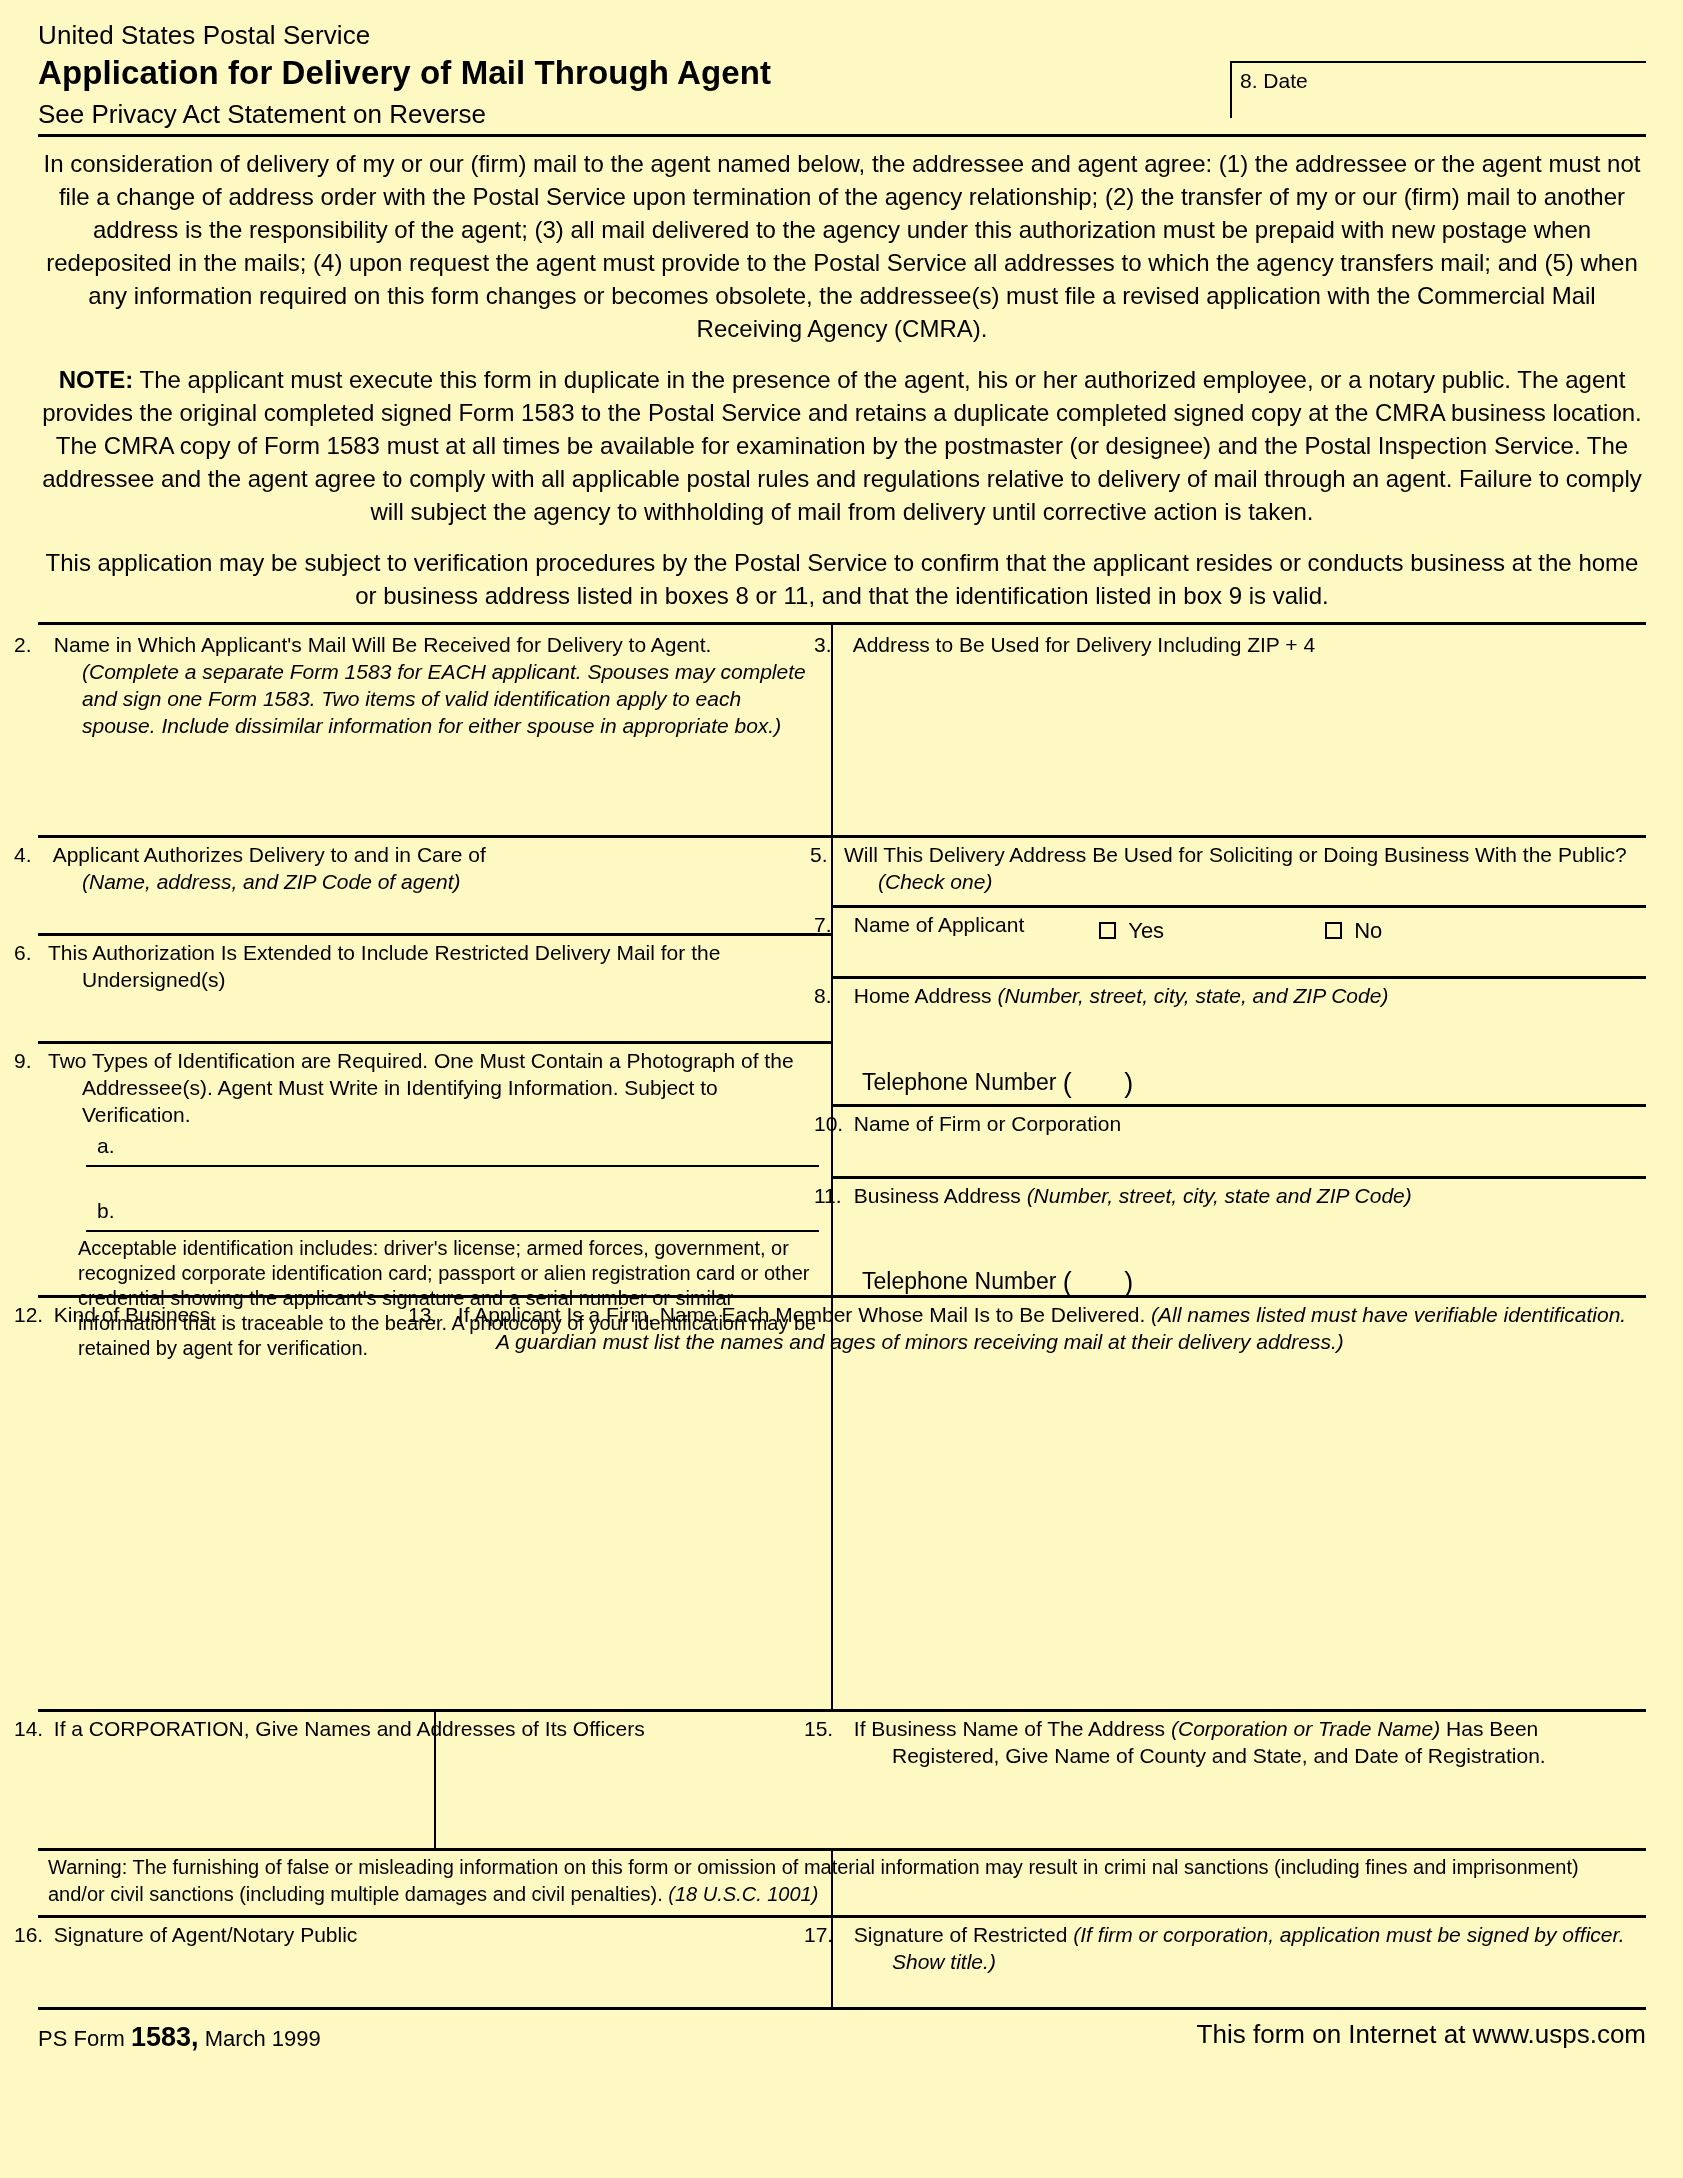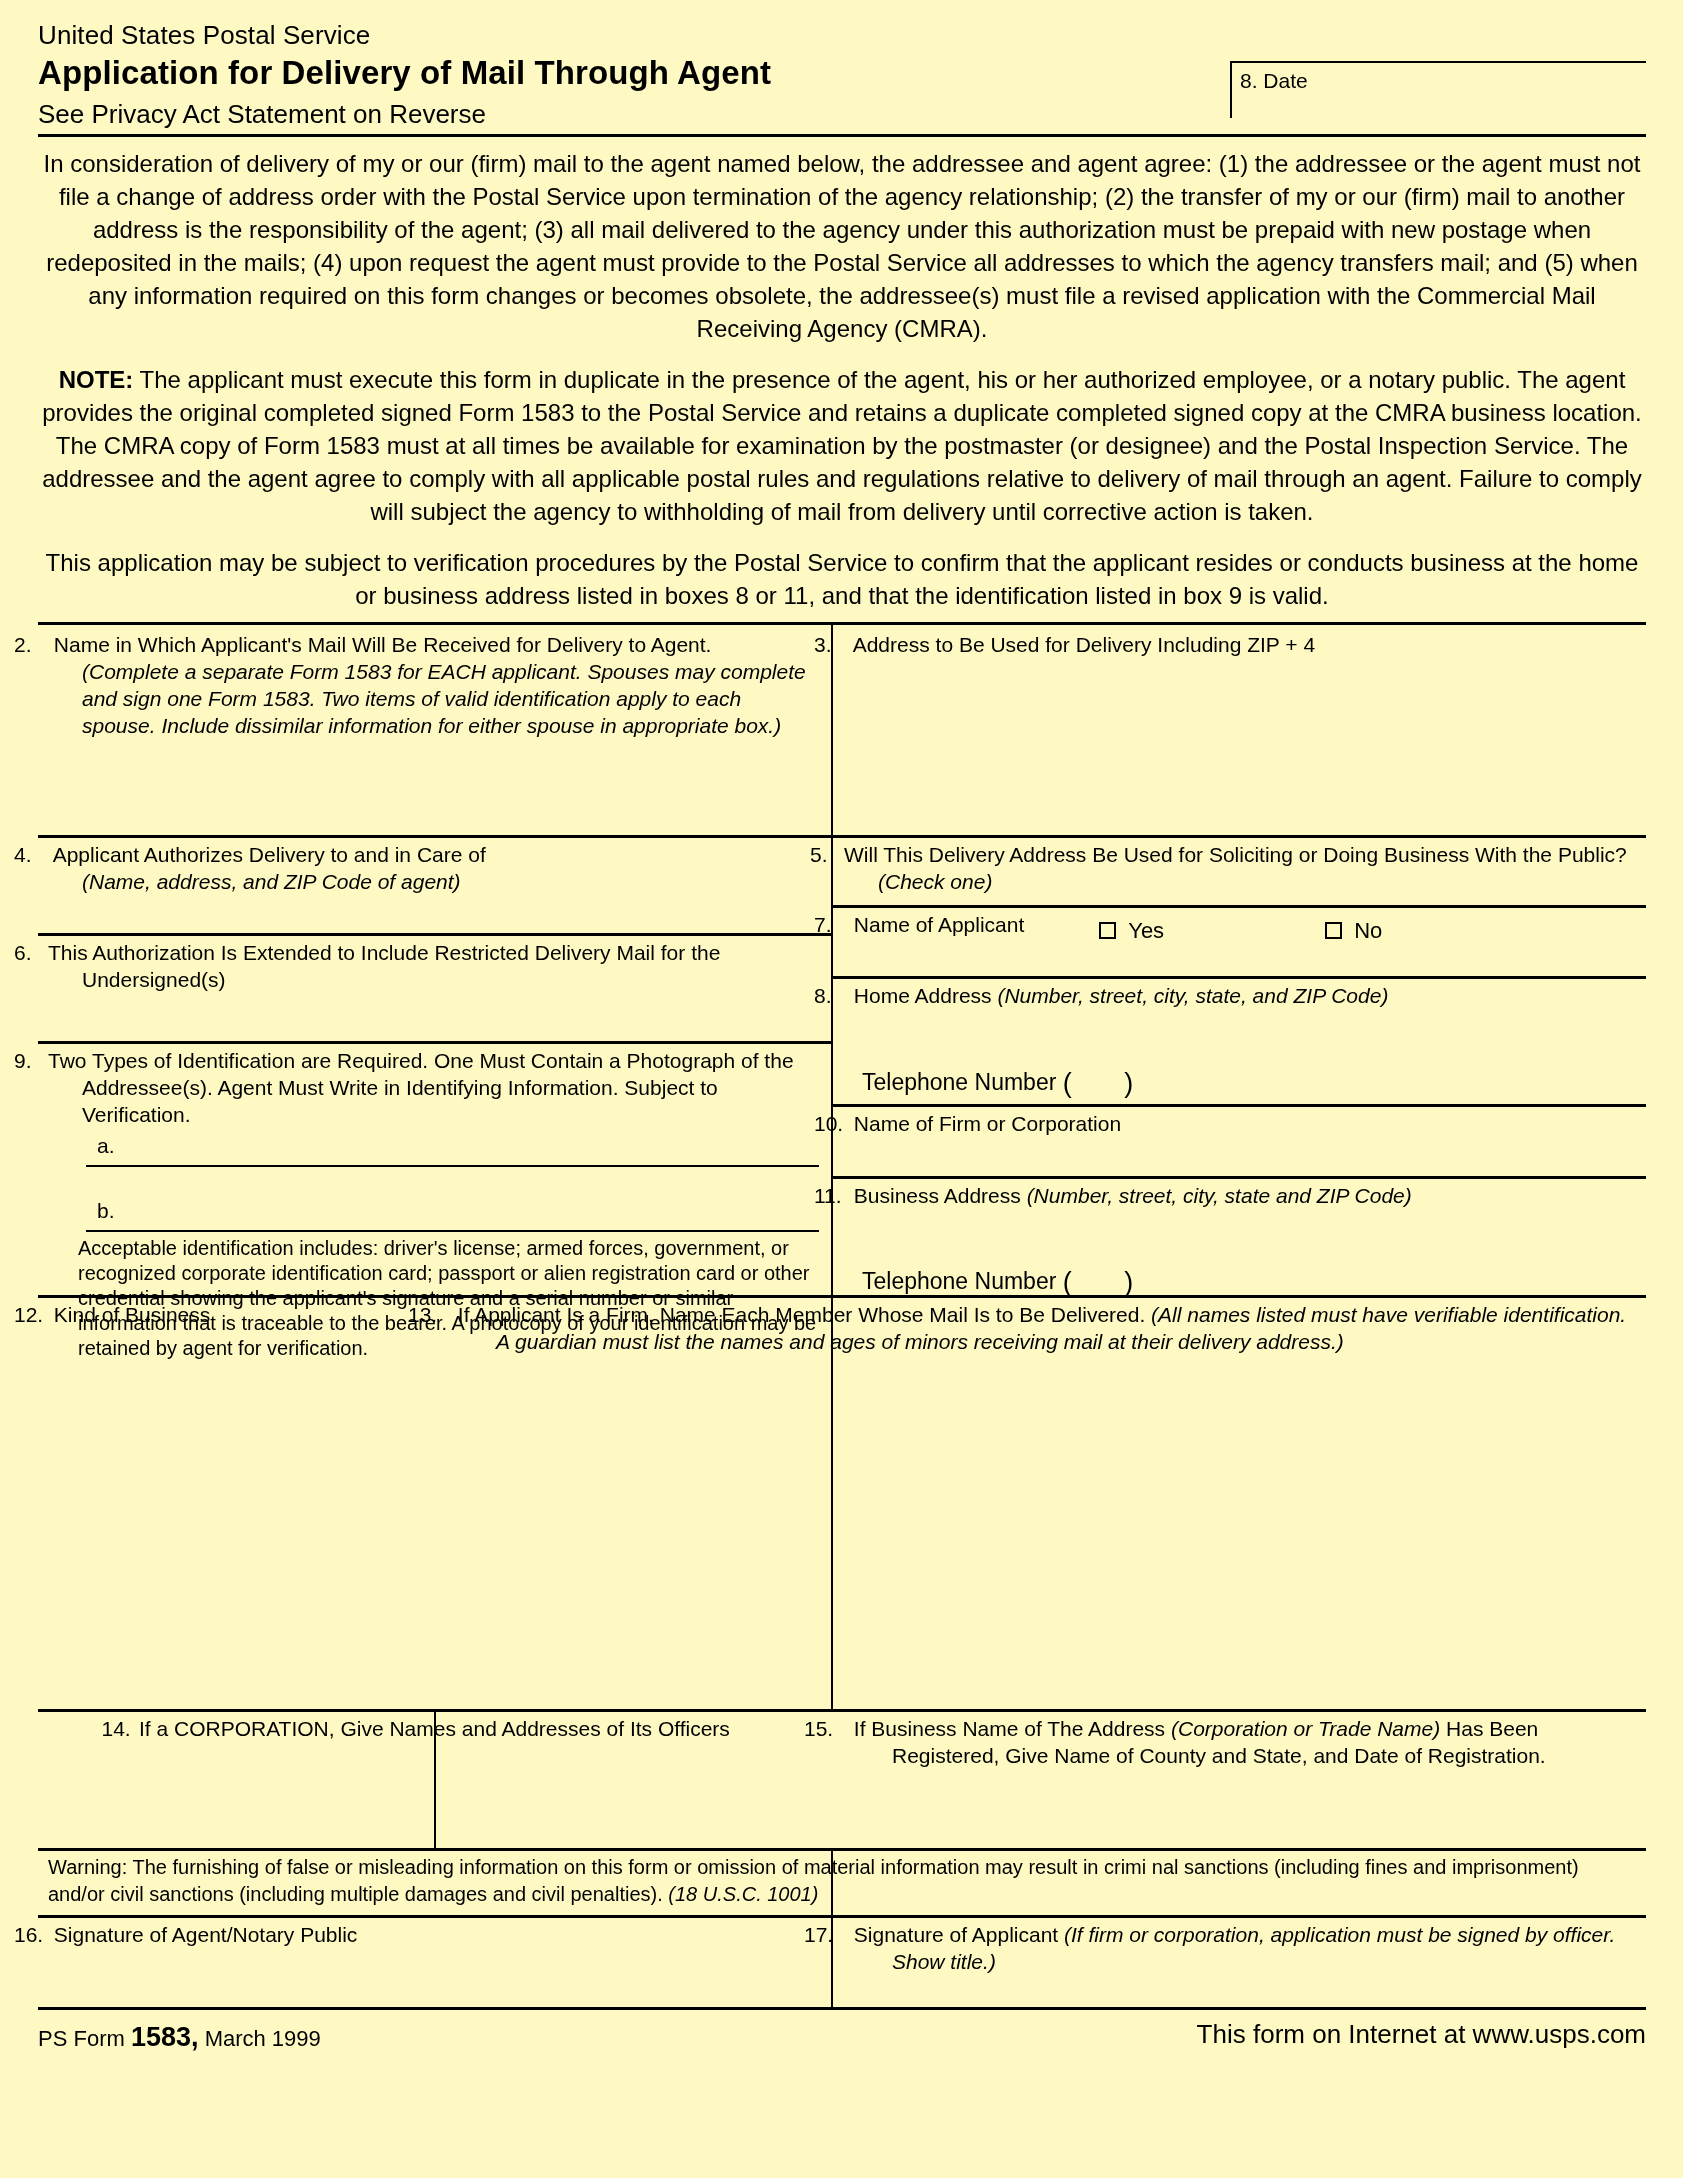--- a/index.html
+++ b/index.html
@@ -300,21 +300,21 @@
         </div>
       </div>
 
       <div class="cell" style="left:404px; top:670px; width:1204px; height:414px; padding:6px 10px 0 10px;">
         <div class="lbl" style="padding-left:44px; text-indent:-44px;">
           <span class="num">13.</span>
           <span>If Applicant Is a Firm, Name Each Member Whose Mail Is to Be Delivered.</span> <span class="it">(All names listed must have verifiable identification. A guardian must list the names and ages of minors receiving mail at their delivery address.)</span>
         </div>
       </div>
 
-      <div class="cell" style="left:0px; top:1084px; width:787px; height:140px; padding:6px 10px 0 10px;text-align:center;">
+      <div class="cell" style="left:0px; top:1084px; width:787px; height:140px; padding:6px 10px 0 10px;">
         <div class="lbl hang2">
           <span class="num">14.</span>
           <span>If a CORPORATION, Give Names and Addresses of Its Officers</span>
         </div>
       </div>
 
       <div class="cell" style="left:800px; top:1084px; width:808px; height:139px; padding:6px 10px 0 10px;">
         <div class="lbl" style="padding-left:44px; text-indent:-44px;">
           <span class="num">15.</span>
           <span>If Business Name of The Address</span> <span class="it">(Corporation or Trade Name)</span> <span>Has Been Registered, Give Name of County and State, and Date of Registration.</span>
@@ -330,21 +330,21 @@
       <div class="cell" style="left:0px; top:1290px; width:787px; height:95px; padding:6px 10px 0 10px;">
         <div class="lbl hang2">
           <span class="num">16.</span>
           <span>Signature of Agent/Notary Public</span>
         </div>
       </div>
 
       <div class="cell" style="left:800px; top:1290px; width:808px; height:95px; padding:6px 10px 0 10px;">
         <div class="lbl" style="padding-left:44px; text-indent:-44px;">
           <span class="num">17.</span>
-          <span>Signature of Applicant</span> <span class="it">(If firm or corporation, application must be signed by officer. Show title.)</span>
+          <span>Signature of Restricted</span> <span class="it">(If firm or corporation, application must be signed by officer. Show title.)</span>
         </div>
       </div>
 
     </div>
 
     <div class="footer">
       <div class="f-left">
         <span>PS Form</span>
         <span class="big">1583,</span>
         <span>March 1999</span>

